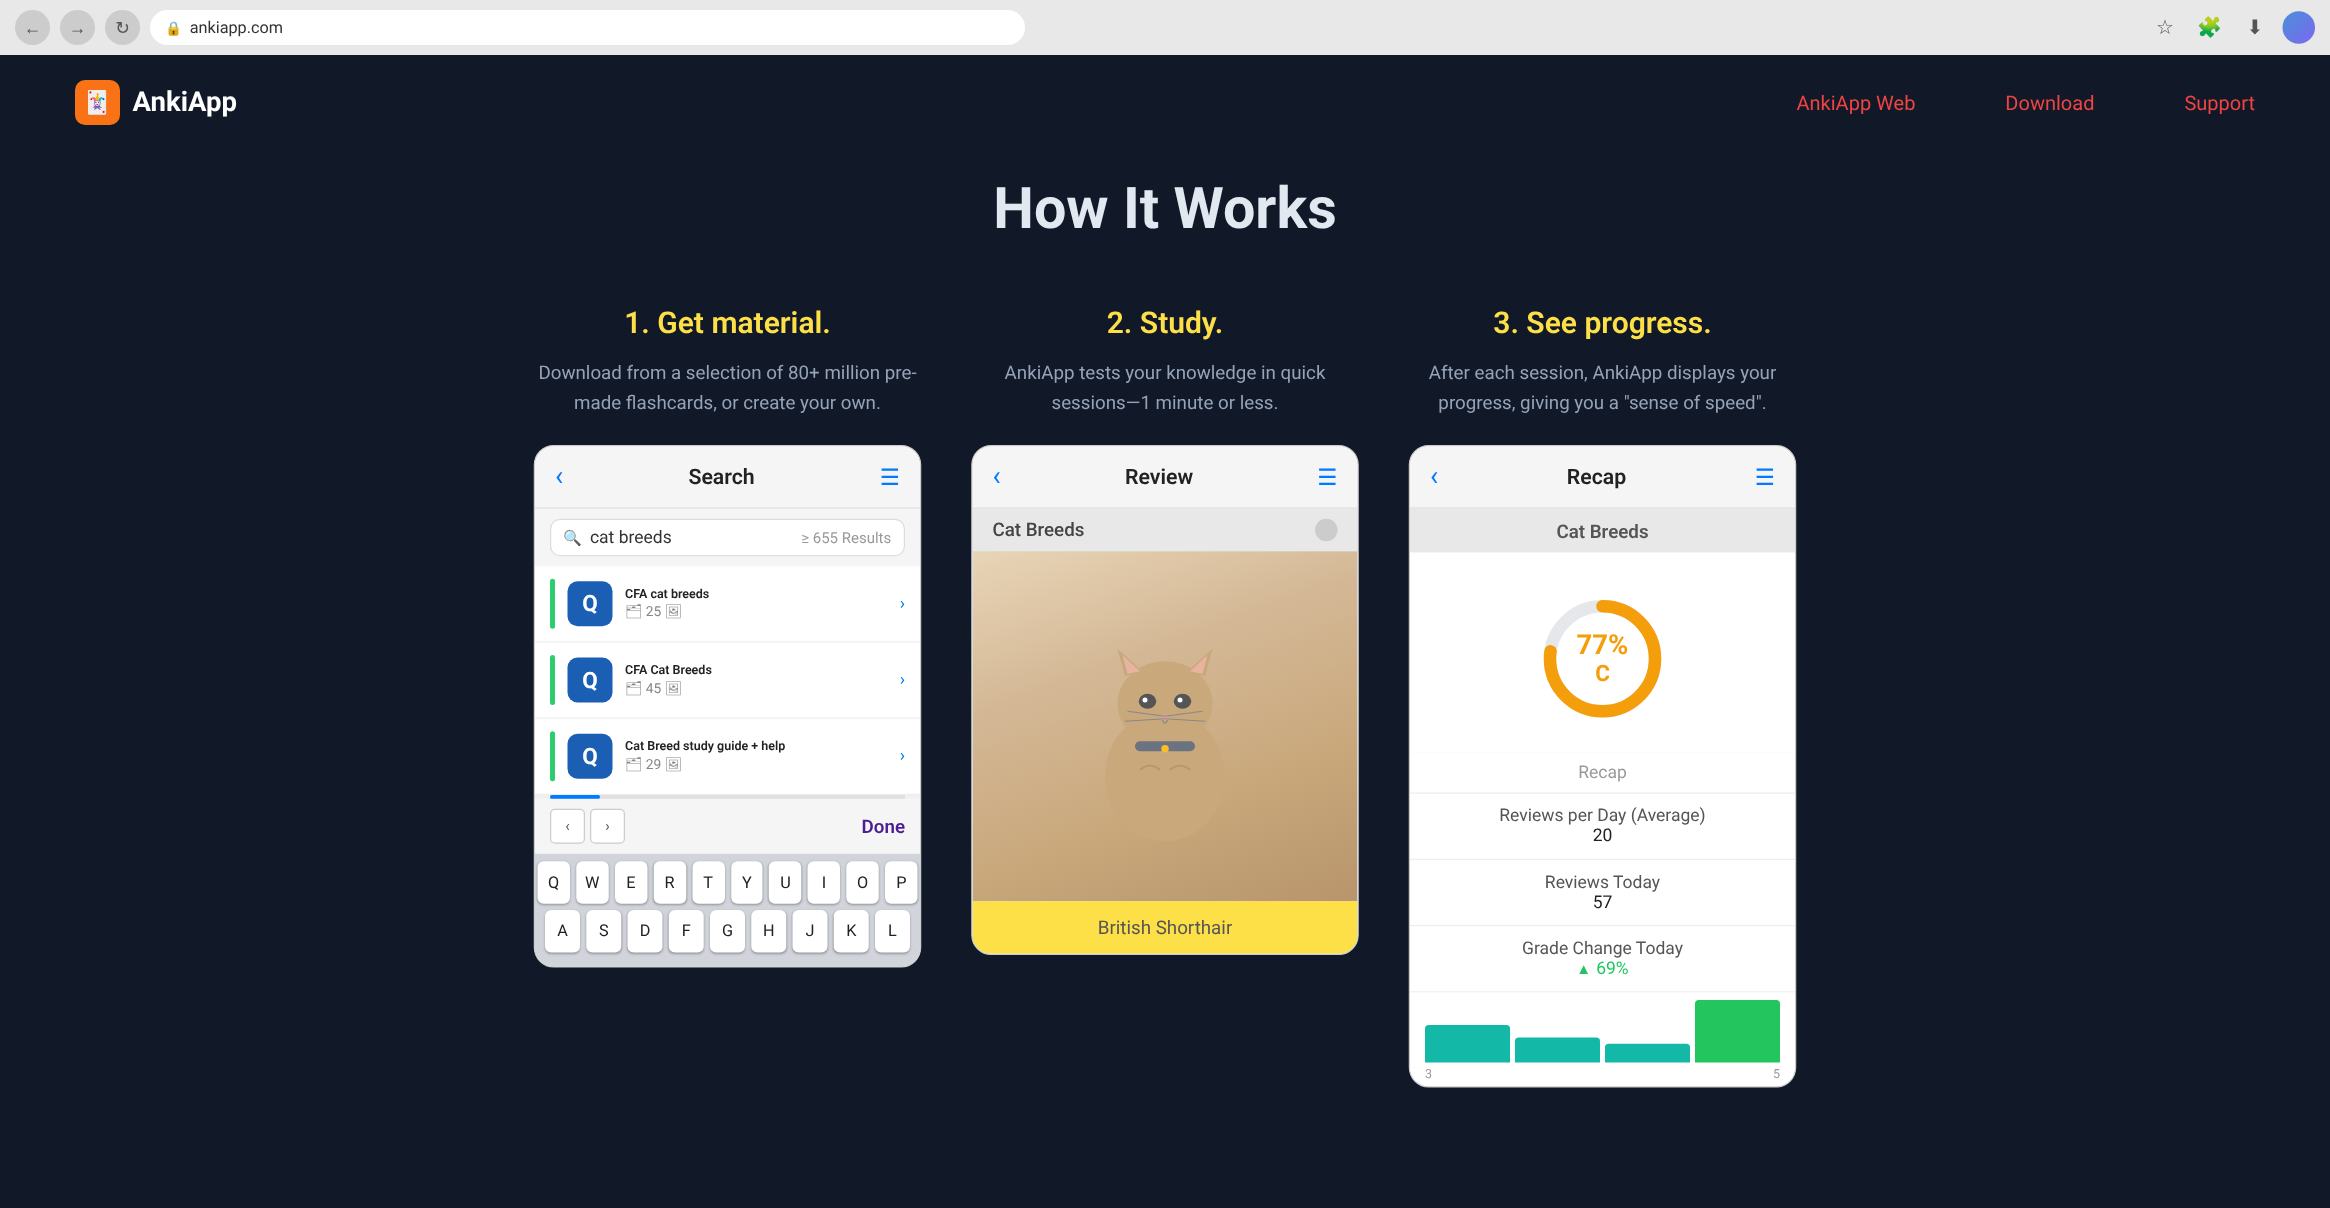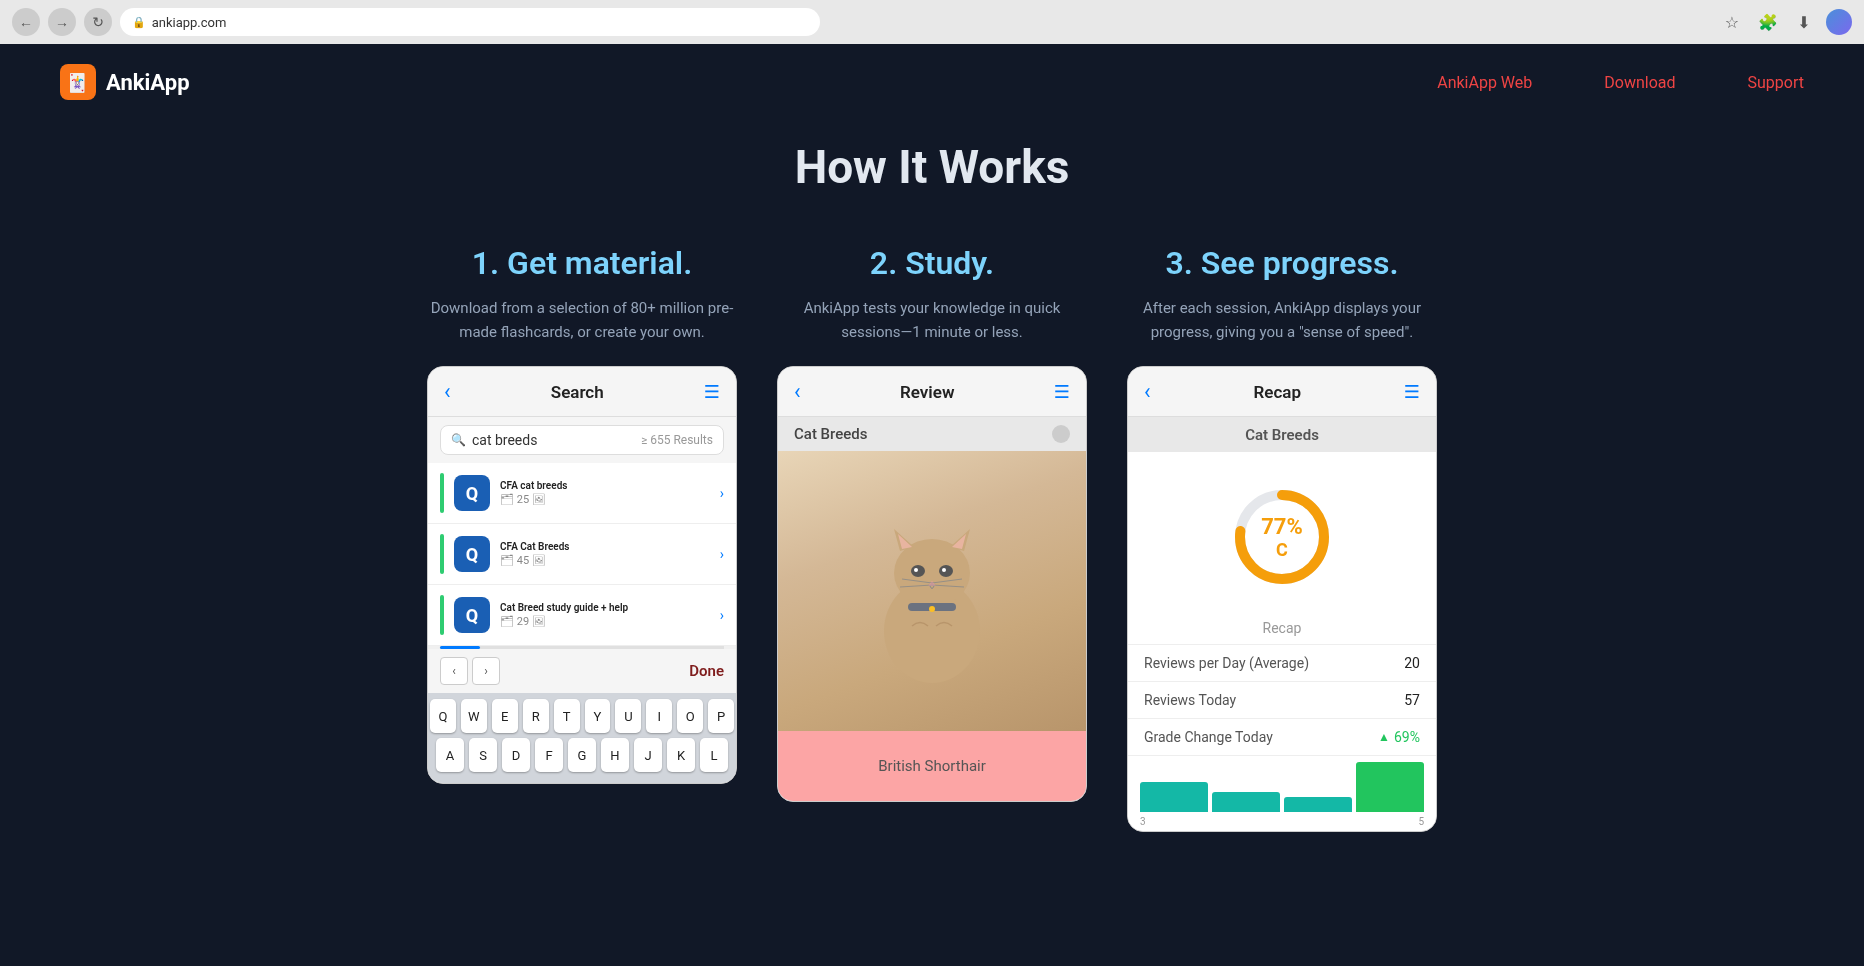--- a/index.html
+++ b/index.html
@@ -113,23 +113,23 @@
       justify-content: center;
       gap: 40px;
       align-items: flex-start;
     }
     .step {
       flex: 1;
       max-width: 310px;
       text-align: center;
     }
     .step-title {
-      font-size: 32px;
+      font-size: 24px;
       font-weight: 600;
-      color: #7dd3fc;
+      color: #fde047;
       margin-bottom: 14px;
     }
     .step-desc {
       font-size: 15px;
       color: #94a3b8;
       line-height: 1.6;
       margin-bottom: 22px;
     }
 
     
@@ -244,21 +244,21 @@
     .nav-arrows { display: flex; gap: 4px; }
     .nav-arrow {
       width: 28px; height: 28px;
       background: white;
       border: 1px solid #ccc;
       border-radius: 4px;
       display: flex; align-items: center; justify-content: center;
       font-size: 12px; color: #555;
       cursor: pointer;
     }
-    .done-btn { color: #7f1d1d; font-size: 15px; font-weight: 600; cursor: pointer; margin-left: 14px; }
+    .done-btn { color: #4c1d95; font-size: 15px; font-weight: 600; cursor: pointer; margin-left: 14px; }
 
     
     .keyboard {
       background: #d1d5db;
       padding: 6px 2px;
     }
     .keyboard-row {
       display: flex;
       justify-content: center;
       gap: 5px;
@@ -299,22 +299,22 @@
       width: 100%;
       height: 100%;
       background: linear-gradient(160deg, #e8d5b7, #d4b896, #c9a87c, #b8956b);
       display: flex; align-items: center; justify-content: center;
       position: relative;
     }
     
     .cat-svg { width: 160px; height: 200px; }
 
     .card-label {
-      background: #fca5a5;
-      padding: 26px 16px;
+      background: #fde047;
+      padding: 12px 16px;
       font-size: 15px;
       color: #555;
       text-align: center;
     }
 
     
     .recap-deck-header {
       background: #e8e8e8;
       padding: 8px 16px;
       text-align: center;
@@ -362,20 +362,21 @@
       padding: 8px 16px;
       border-bottom: 1px solid #eee;
     }
     .info-row {
       display: flex;
       justify-content: space-between;
       align-items: center;
       padding: 10px 16px;
       border-bottom: 1px solid #eee;
       font-size: 14px;
+      flex-direction: column;
     }
     .info-label { color: #555; }
     .info-value { color: #222; font-weight: 400; }
     .info-value.positive { color: #22c55e; }
 
     .grade-change {
       display: flex;
       align-items: center;
       gap: 4px;
     }

